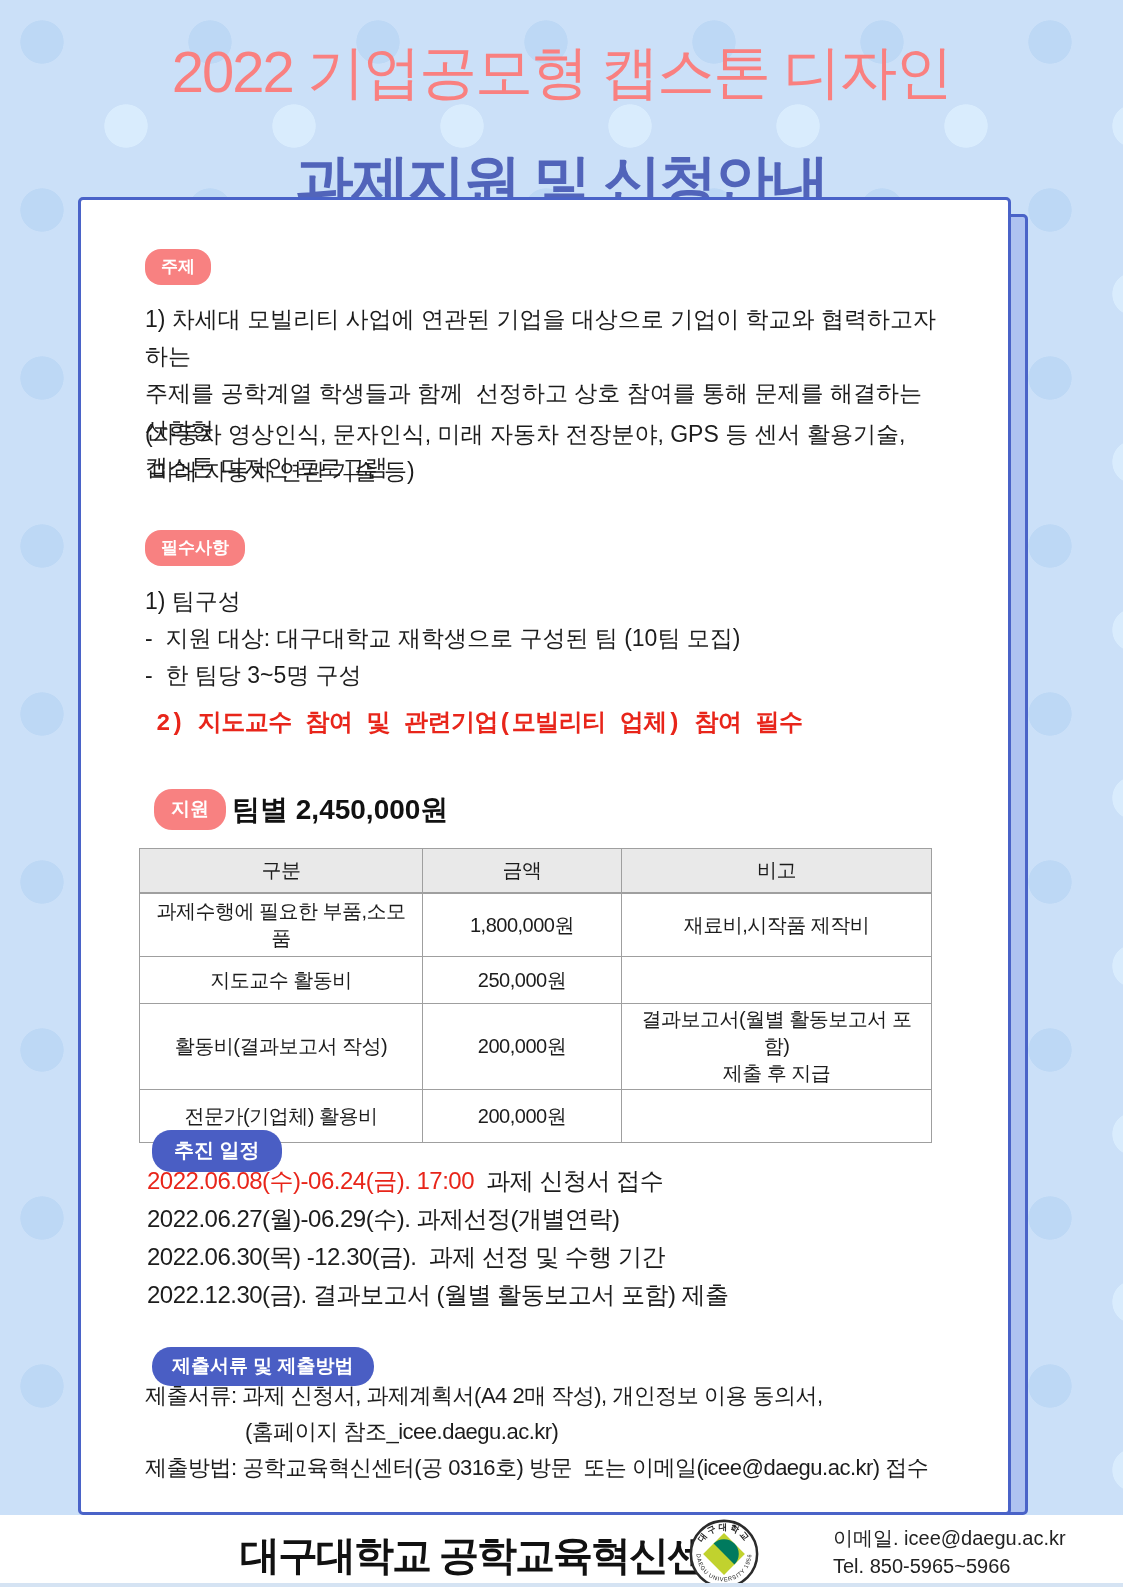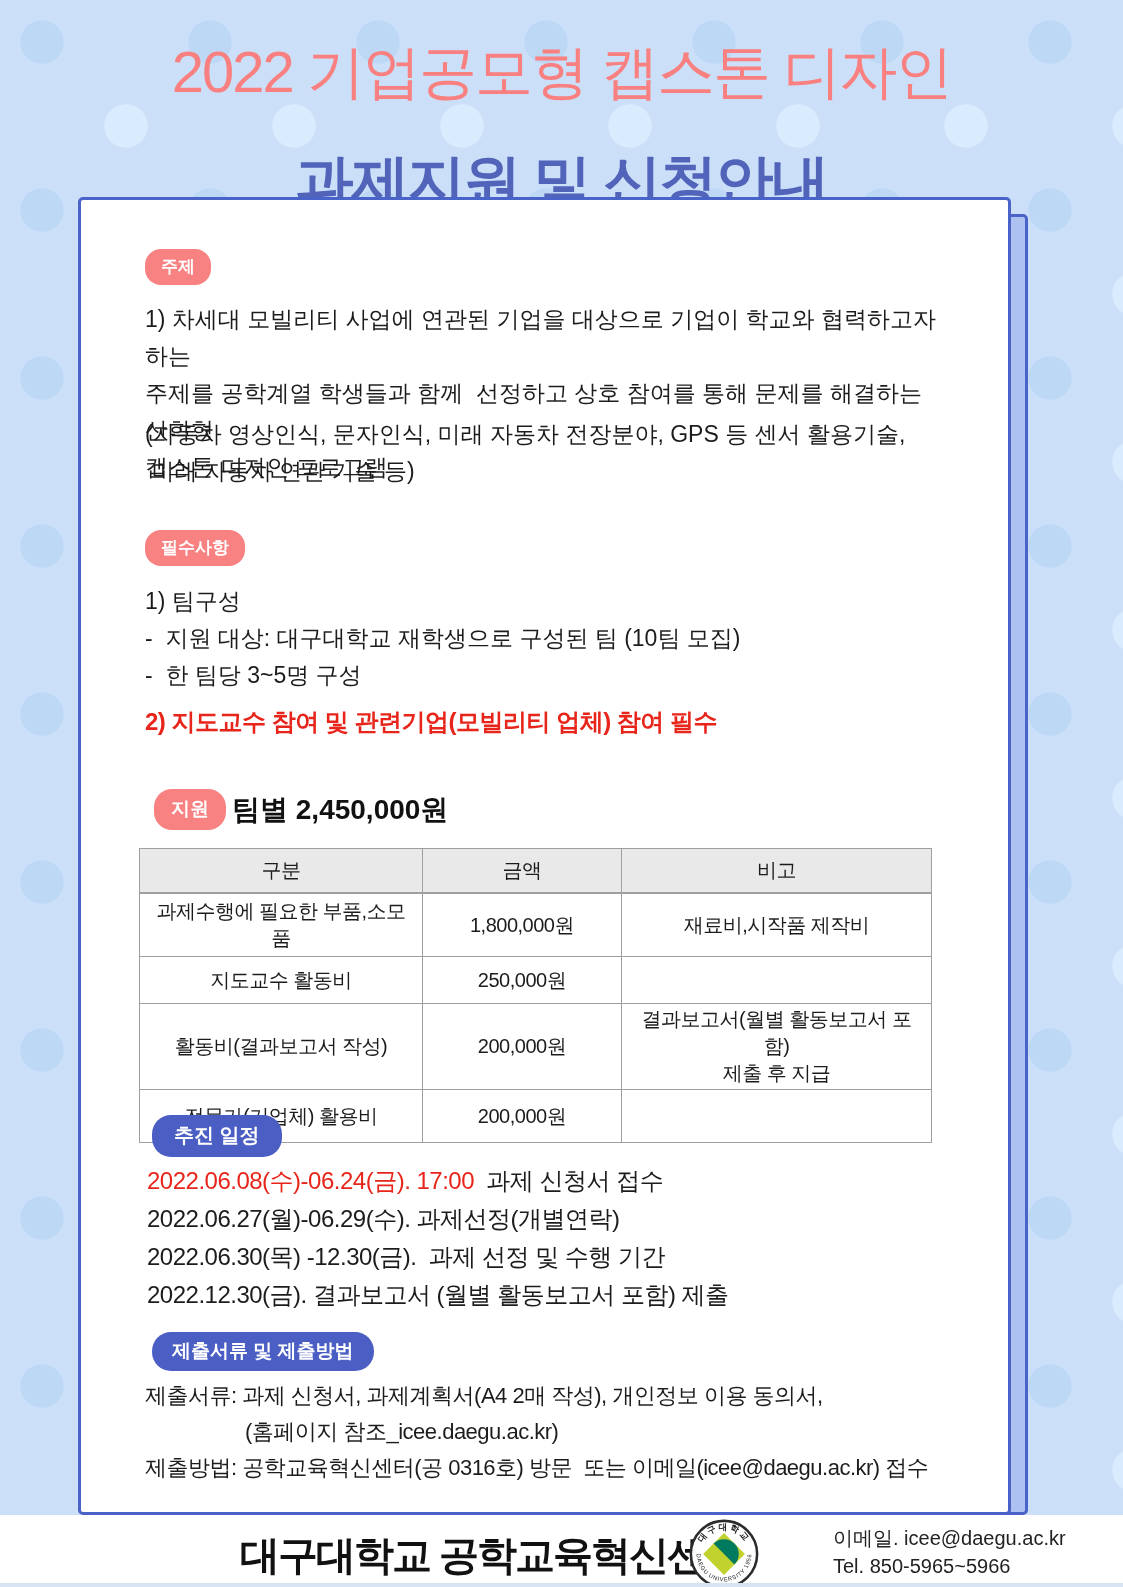--- a/index.html
+++ b/index.html
@@ -21,21 +21,21 @@
   
   .card-back{left:94px;top:214px;width:934px;height:1301px;
     background:#aec2f1;border:3px solid #4a63c8;border-radius:5px;box-sizing:border-box;}
   .card{left:78px;top:197px;width:933px;height:1318px;
     background:#ffffff;border:3px solid #4a63c8;border-radius:5px;box-sizing:border-box;}
   
   .badge{display:inline-block;color:#fff;text-align:center;box-sizing:border-box;}
   .badge.pink{background:#f88181;border-radius:16px;font-size:17px;font-weight:700;
     padding:6px 16px 7px;}
   .badge.blue{background:#4a5ec4;border-radius:19px;font-size:20px;font-weight:700;
-    padding:7px 22px 8px;}
+    padding:7px 22px 8px;margin-top:15px;}
   
   .para{font-size:23px;line-height:37px;white-space:pre-wrap;}
   .para .line{white-space:pre-wrap;}
   .red-note{font-size:24px;font-weight:700;color:#e8251a;letter-spacing:-0.5px;}
   .support-amount{font-size:28px;font-weight:700;color:#111;}
   
   table.fund{border-collapse:collapse;width:792px;table-layout:fixed;
     font-size:20px;color:#1c1c1c;}
   table.fund th,table.fund td{border:1px solid #9f9f9f;text-align:center;
     vertical-align:middle;padding:2px 8px;white-space:pre-line;letter-spacing:-0.5px;}
@@ -74,21 +74,21 @@
 <div class="abs" style="left:145px;top:249px;">
   <span class="badge pink">주제</span>
 </div>
 <div class="abs para" style="left:145px;top:301px;width:800px;" id="para1"><div class="line">1) 차세대 모빌리티 사업에 연관된 기업을 대상으로 기업이 학교와 협력하고자 하는</div><div class="line">주제를 공학계열 학생들과 함께  선정하고 상호 참여를 통해 문제를 해결하는 산학형</div><div class="line">캡스톤 디자인 프로그램</div></div>
 <div class="abs para" style="left:145px;top:416px;width:800px;" id="para2"><div class="line">(자동차 영상인식, 문자인식, 미래 자동차 전장분야, GPS 등 센서 활용기술,</div><div class="line"> 미래 자동차 연관 기술 등)</div></div>
 
 <div class="abs" style="left:145px;top:530px;">
   <span class="badge pink">필수사항</span>
 </div>
 <div class="abs para" style="left:145px;top:583px;width:800px;" id="team-lines"><div class="line">1) 팀구성</div><div class="line">-  지원 대상: 대구대학교 재학생으로 구성된 팀 (10팀 모집)</div><div class="line">-  한 팀당 3~5명 구성</div></div>
-<div class="abs red-note" style="left:145px;top:706px;width:820px;">2) 지도교수 참여 및 관련기업(모빌리티 업체) 참여 필수</div>
+<div class="abs red-note" style="left:156px;top:706px;width:820px;font-family:Liberation Mono, monospace;">2) 지도교수 참여 및 관련기업(모빌리티 업체) 참여 필수</div>
 
 <div class="abs" style="left:154px;top:789px;">
   <span class="badge pink" style="font-size:19px;padding:7px 17px 8px;border-radius:18px;">지원</span>
 </div>
 <div class="abs support-amount" style="left:232px;top:791px;">팀별 2,450,000원</div>
 
 <table class="fund abs" style="left:139px;top:848px;">
   <colgroup>
     <col style="width:283px">
       <col style="width:199px">

